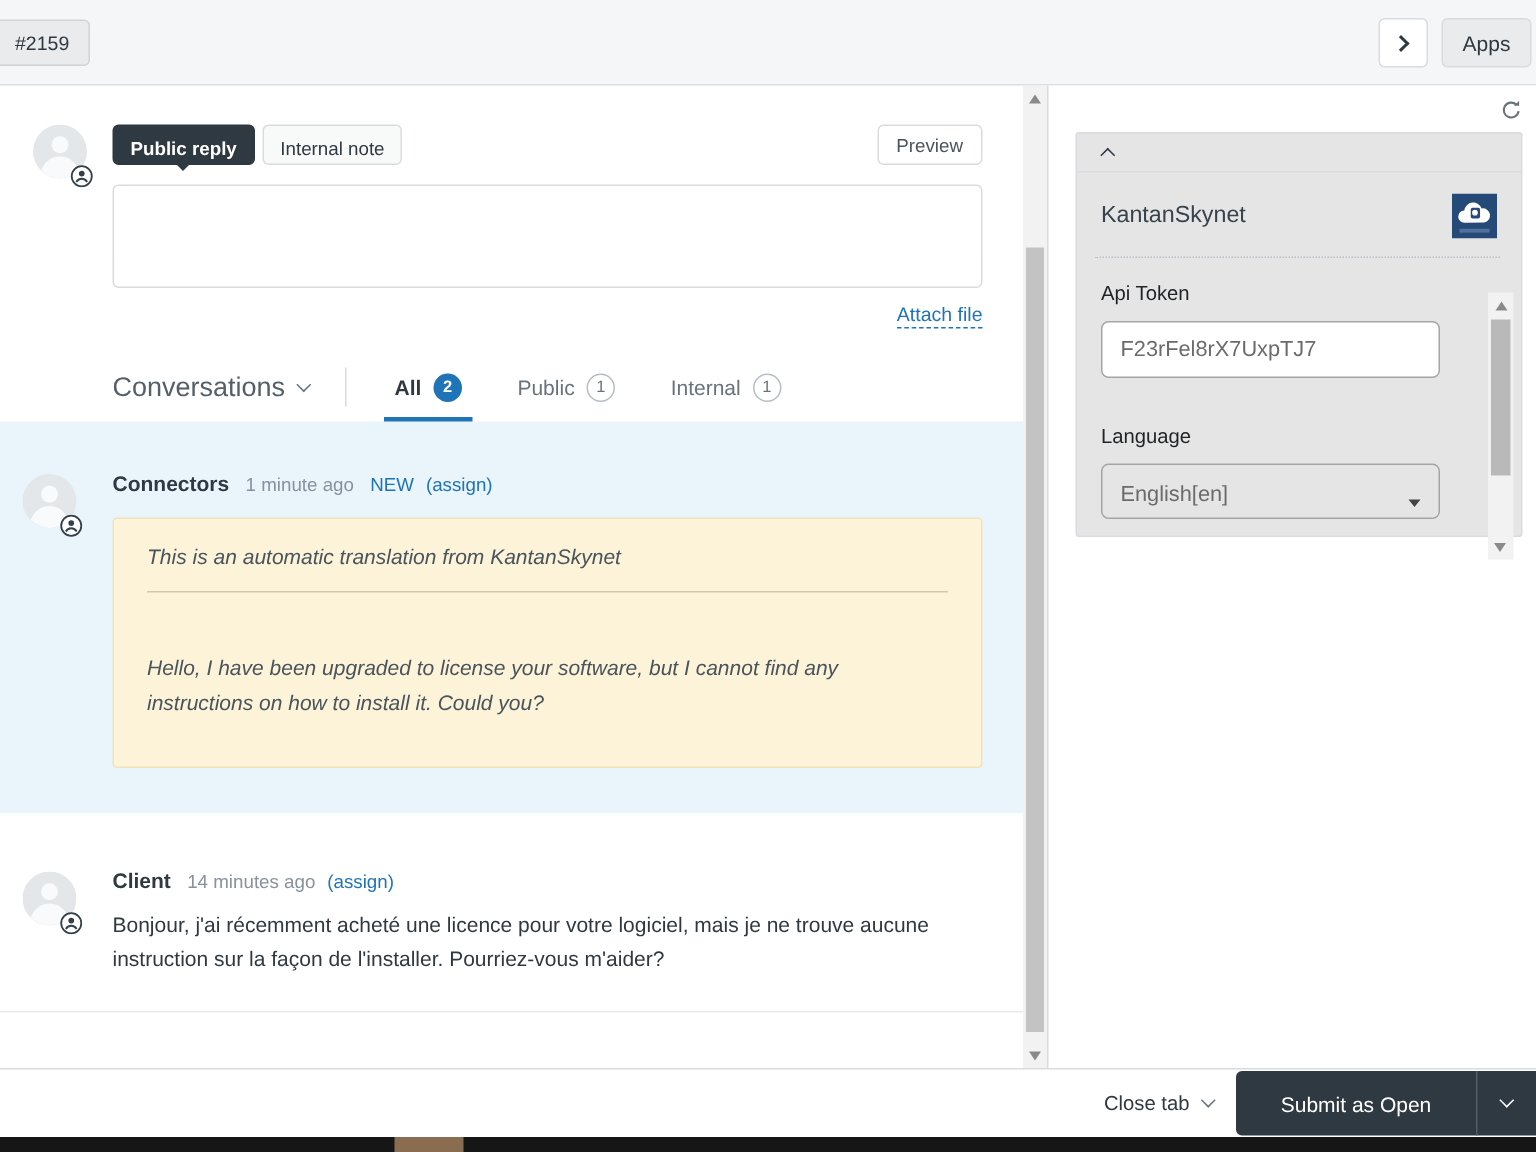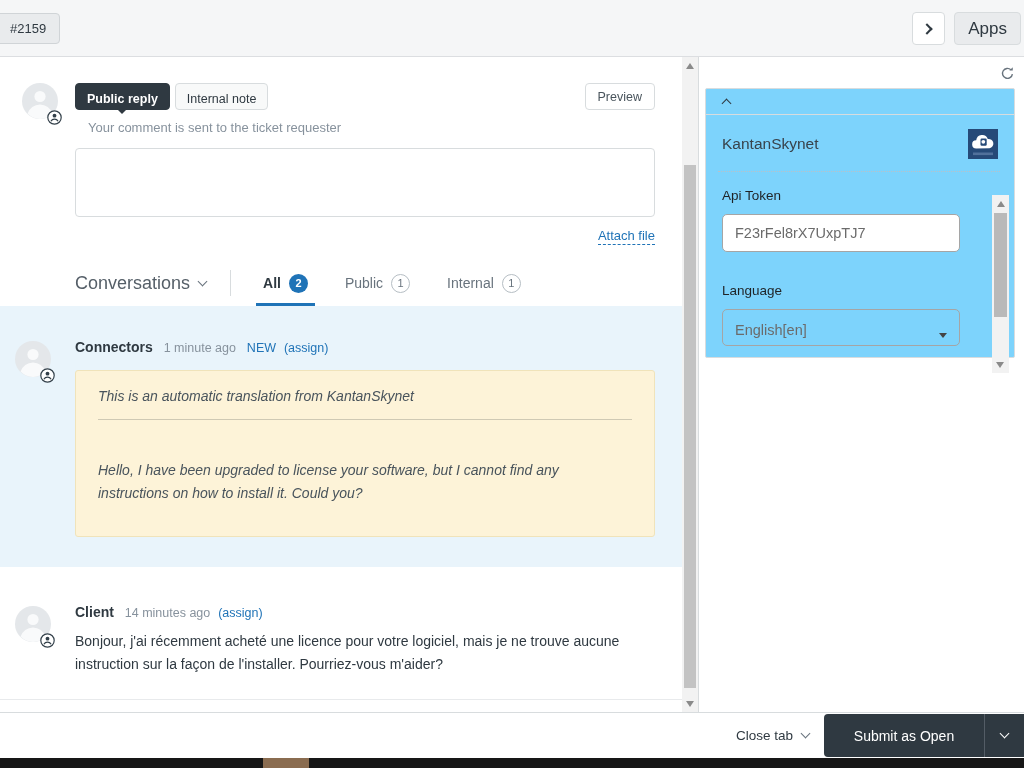--- a/index.html
+++ b/index.html
@@ -7,21 +7,21 @@
   body { font-family:"Liberation Sans","DejaVu Sans",sans-serif; color:#2f3941; background:#fff; }
   .screen { position:relative; width:1024px; height:768px; background:#fff; }
 
   
   .topbar { position:relative; height:57px; background:#f5f6f7; border-bottom:1px solid #dcdee1; }
   .ticket-tab { position:absolute; left:-8px; top:13px; height:31px; display:flex; align-items:center;
     padding:0 13px 0 17px; background:#e9ebed; border:1px solid #d0d4d7; border-radius:4px;
     font-size:13px; color:#2f3941; cursor:pointer; }
   .topbar-right { position:absolute; right:3px; top:12px; display:flex; align-items:center; gap:9px; }
   .btn { border:1px solid #d8dcde; border-radius:4px; background:#fff; font-family:inherit;
-    font-size:17px; color:#2f3941; cursor:pointer; }
+    font-size:14px; color:#2f3941; cursor:pointer; }
   .icon-btn { width:33px; height:33px; display:flex; align-items:center; justify-content:center; }
   .gray-btn { height:33px; padding:0 13px; background:#e9ebed; }
 
   
   .chev { display:inline-block; width:7px; height:7px; border-right:1.5px solid currentColor;
     border-bottom:1.5px solid currentColor; }
   .chev-down { transform:rotate(45deg); margin-top:-4px; }
   .chev-up   { transform:rotate(225deg); margin-top:4px; }
   .chev-right{ transform:rotate(-45deg); width:8px; height:8px; border-width:2px; margin-left:-3px; }
 
@@ -85,22 +85,22 @@
   .main-vscroll { width:16px; height:655px; }
   .arr { width:0; height:0; border-left:4px solid transparent; border-right:4px solid transparent; margin:6px auto 0; }
   .arr.up { border-bottom:6px solid #8a8a8a; }
   .arr.down { border-top:6px solid #8a8a8a; position:absolute; bottom:5px; left:4px; }
   .vthumb { position:absolute; left:2px; width:12px; background:#c3c3c3; }
   .main-vscroll .vthumb { top:108px; height:523px; }
 
   
   .sidebar { flex:1; position:relative; background:#fff; border-left:1px solid #d8dcde; }
   .refresh { position:absolute; top:9px; right:9px; cursor:pointer; }
-  .app-panel { position:absolute; top:31px; left:6px; right:9px; height:270px;
-    border:1px solid #d8dcde; border-radius:2px; background:#7dd3fc; }
+  .app-panel { position:absolute; top:31px; left:18px; right:9px; height:270px;
+    border:1px solid #d8dcde; border-radius:2px; background:#e5e5e5; }
   .panel-header { height:26px; border-bottom:1px solid #d8dcde; display:flex; align-items:center;
     padding-left:17px; cursor:pointer; color:#2f3941; }
   .panel-body { position:relative; padding:14px 14px 0 12px; }
   .app-title-row { display:flex; align-items:center; justify-content:space-between;
     padding:0 2px 12px 4px; border-bottom:1px dotted #b9c1c7; }
   .app-title { font-size:15.5px; font-weight:500; color:#38434c; }
   .logo { width:30px; height:30px; display:block; }
   .app-fields { padding:12px 40px 0 4px; }
   .field-label { display:block; font-weight:400; font-size:13.5px; color:#1f2326; margin:4px 0 11px; }
   .token-input { width:100%; height:38px; border:1px solid #a5a5a5; border-radius:5px;
@@ -165,21 +165,20 @@
             <circle cx="7.5" cy="5.7" r="1.9" fill="#33404a"></circle>
             <path d="M3.9 11.3a4.1 4.1 0 0 1 7.2 0" fill="none" stroke="#33404a" stroke-width="1.2"></path>
           </svg>
         </div>
         <div class="composer-body">
           <div class="composer-tabs-row">
             <button class="ctab active">Public reply</button>
             <button class="ctab">Internal note</button>
             <button class="btn preview-btn">Preview</button>
           </div>
-          <div class="hint">Your comment is sent to the ticket requester</div>
           <textarea class="comment-box" value="" style=""></textarea>
           <div class="attach-row">
             <a class="attach">Attach file</a>
           </div>
         </div>
       </section>
 
       <div class="filter-row">
         <div class="conv-dd">
           <span>Conversations</span>

